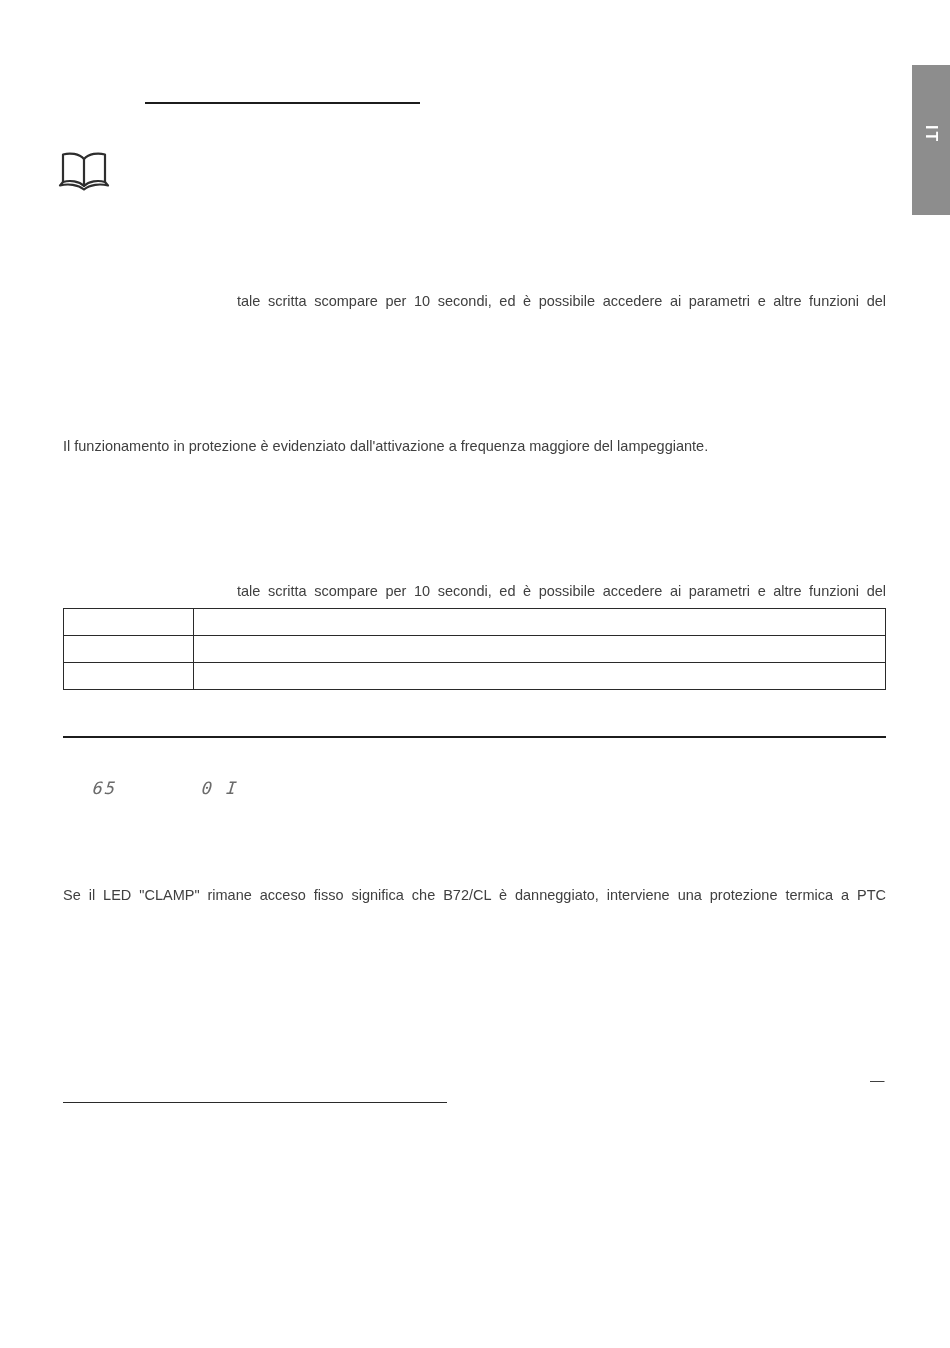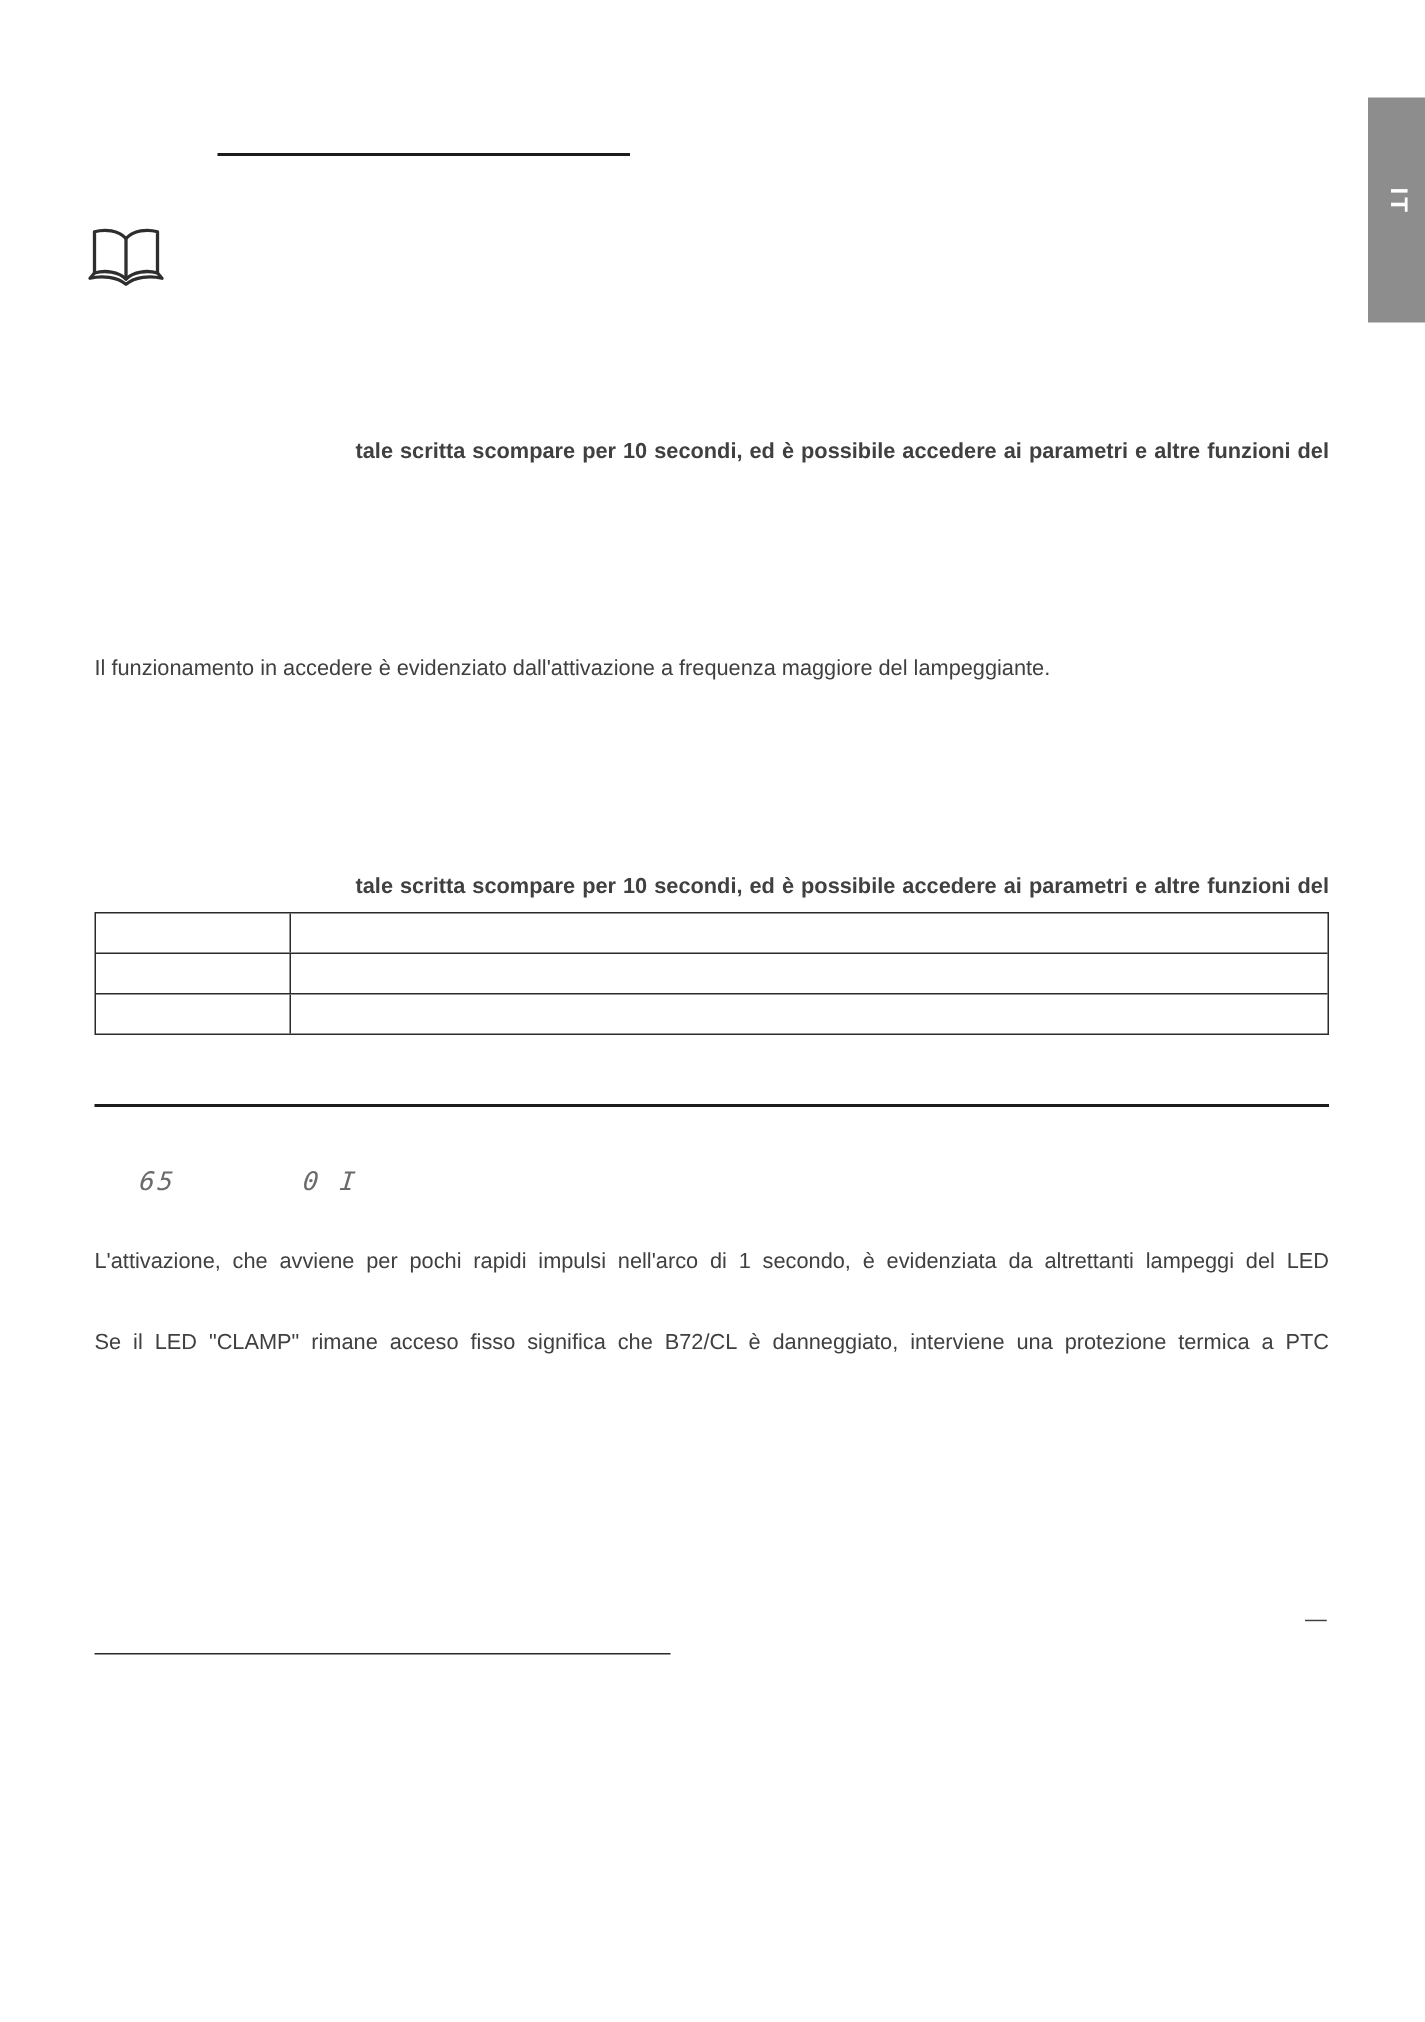--- a/index.html
+++ b/index.html
@@ -65,21 +65,21 @@
     white-space: nowrap;
   }
   .para {
     position: absolute;
     font-size: 14.5px;
     line-height: 18px;
     text-align: justify;
     text-align-last: justify;
   }
   .w-full  { left: 63px;  width: 823px; }
-  .w-tail  { left: 237px; width: 649px; font-weight: bold; }
+  .w-tail  { left: 237px; width: 649px; }
 
   .p1 { top: 277px; }
   .p2 { top: 422px; left: 63px; }
   .p3 { top: 476px; }
   .p4 { top: 567px; }
   .p5 { top: 817px; }
   .p6 { top: 871px; }
 
   
   .doc-table {
@@ -167,21 +167,21 @@
     <svg width="52" height="48" viewBox="0 0 52 48" xmlns="http://www.w3.org/2000/svg">
       <g fill="none" stroke="#2e2e2e" stroke-width="2.2" stroke-linejoin="round" stroke-linecap="round">
         <path d="M26 11 C21 5.5 12 4.5 5 6.5 L5 34 C12 32 21 33 26 38 C31 33 40 32 47 34 L47 6.5 C40 4.5 31 5.5 26 11 Z"></path>
         <path d="M26 11 L26 38"></path>
         <path d="M5 34 L2 37.5 C10 35.5 20 36.5 26 41.5 C32 36.5 42 35.5 50 37.5 L47 34"></path>
       </g>
     </svg>
   </div>
 
   <p class="para w-tail p1">tale scritta scompare per 10 secondi, ed è possibile accedere ai parametri e altre funzioni del</p>
-  <p class="line p2">Il funzionamento in accedere è evidenziato dall'attivazione a frequenza maggiore del lampeggiante.</p>
+  <p class="line p2">Il funzionamento in protezione è evidenziato dall'attivazione a frequenza maggiore del lampeggiante.</p>
   <p class="para w-tail p4">tale scritta scompare per 10 secondi, ed è possibile accedere ai parametri e altre funzioni del</p>
 
   <div class="doc-table">
     <div class="row">
       <div class="cell col1"></div>
       <div class="cell col2"></div>
     </div>
     <div class="row">
       <div class="cell col1"></div>
       <div class="cell col2"></div>
@@ -190,20 +190,19 @@
       <div class="cell col1"></div>
       <div class="cell col2"></div>
     </div>
   </div>
 
   <div class="section-rule"></div>
 
   <span class="seg seg1">65</span>
   <span class="seg seg2">0 I</span>
 
-  <p class="para w-full p5">L'attivazione, che avviene per pochi rapidi impulsi nell'arco di 1 secondo, è evidenziata da altrettanti lampeggi del LED</p>
   <p class="para w-full p6">Se il LED "CLAMP" rimane acceso fisso significa che B72/CL è danneggiato, interviene una protezione termica a PTC</p>
 
   <span class="dash">—</span>
 
   <div class="footnote-rule"></div>
 
 </div>
 
 </body></html>

